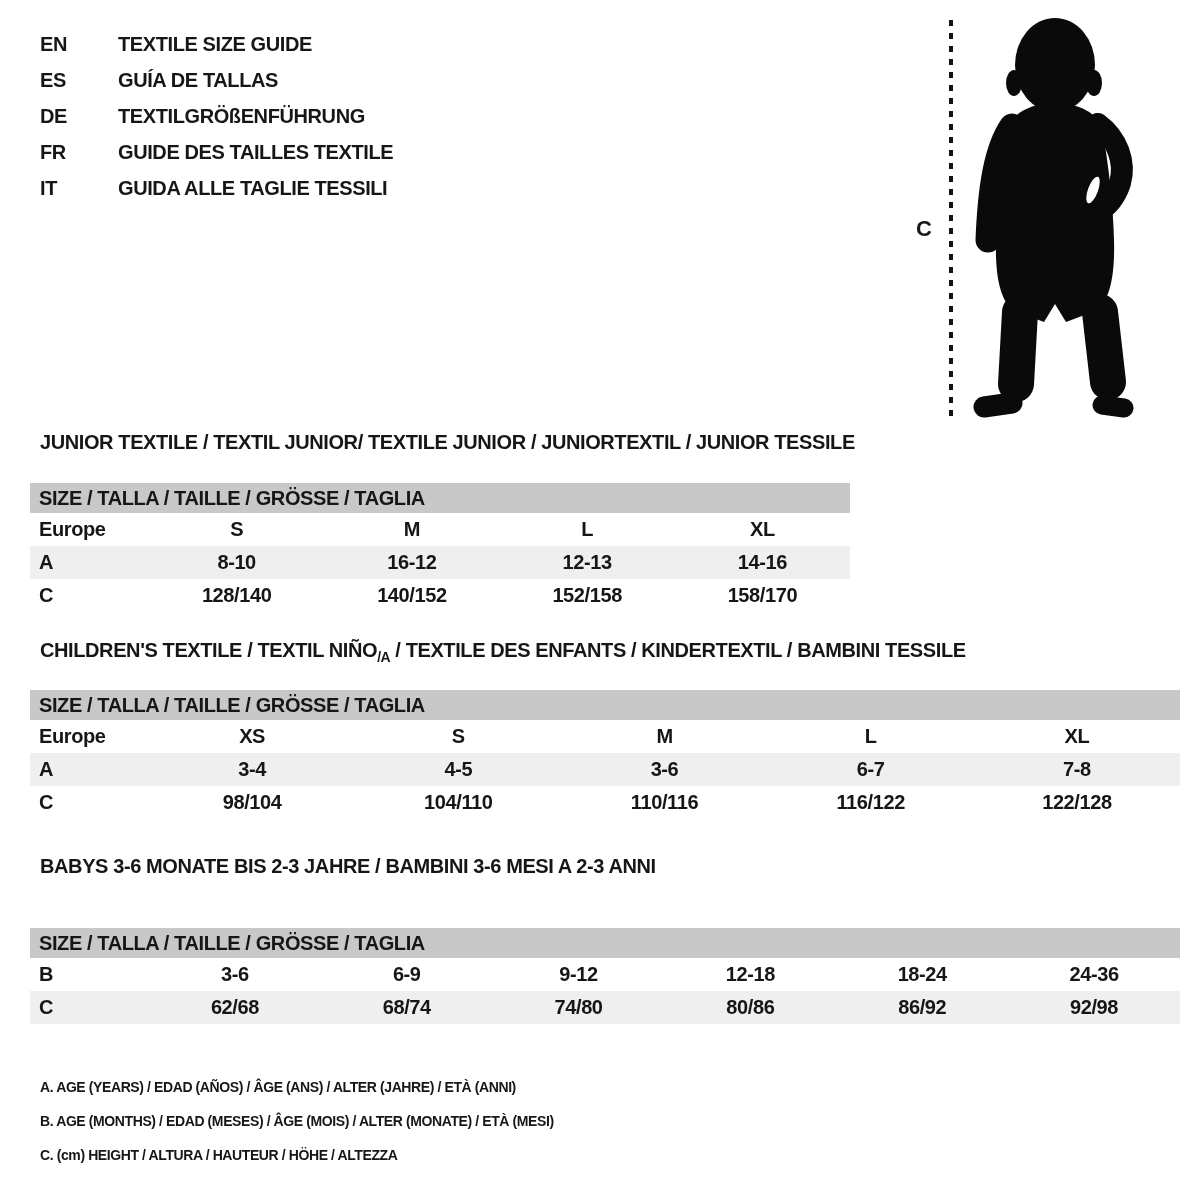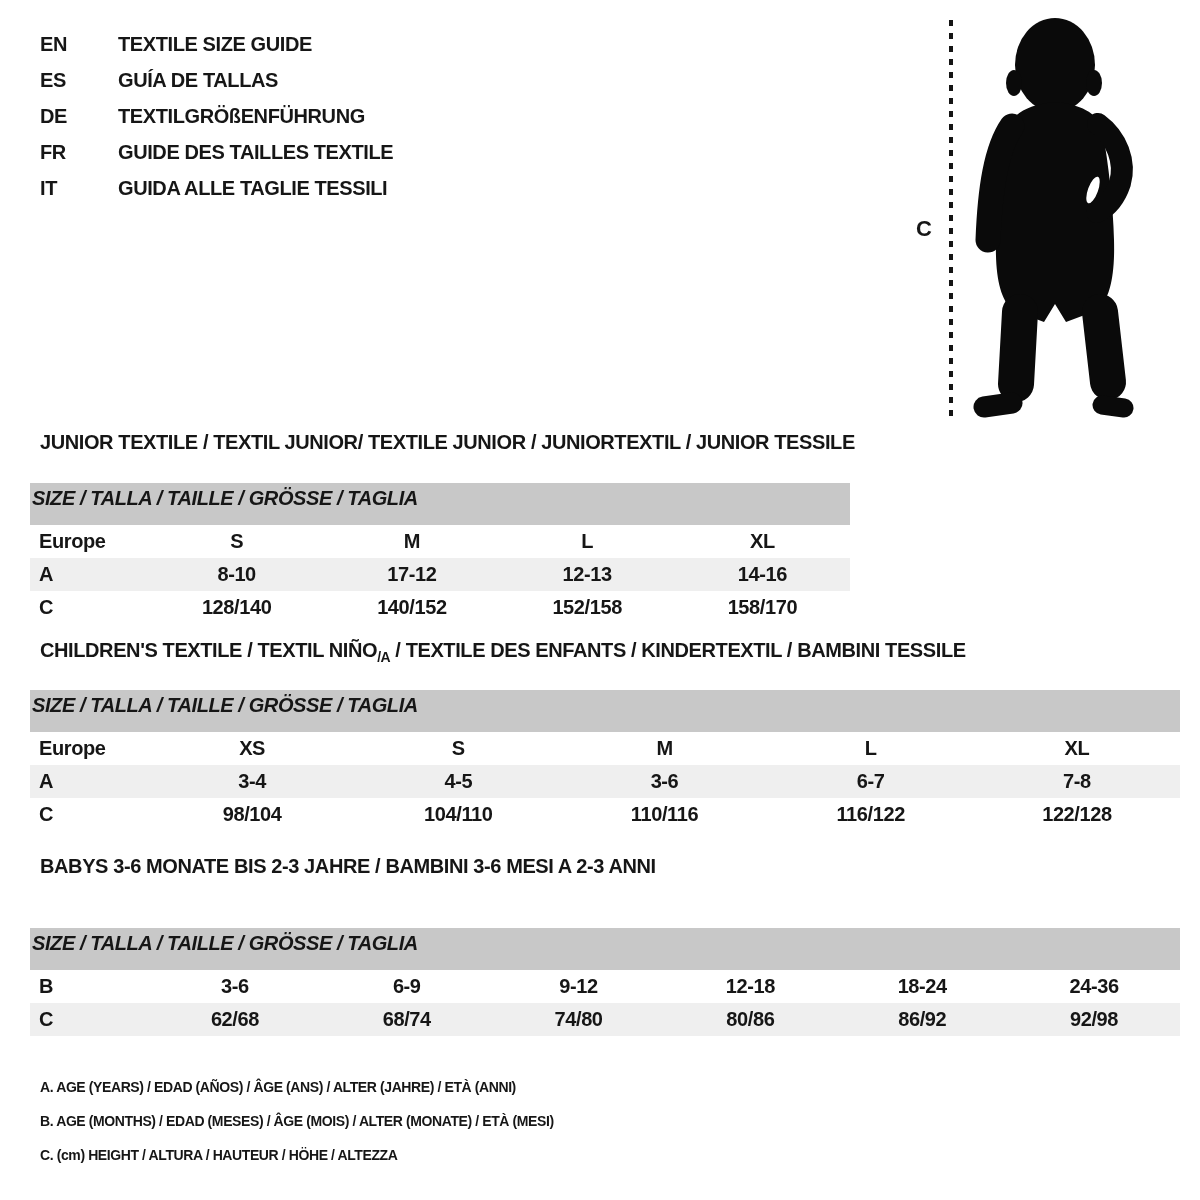--- a/index.html
+++ b/index.html
@@ -28,22 +28,22 @@
   .junior-title{left:40px;top:431px;}
   .children-title{left:40px;top:639px;}
   .babies-title{left:40px;top:849px;line-height:34px;}
   .sub{font-size:14px;vertical-align:-5px;letter-spacing:-0.5px;}
   
   .size-table{position:absolute;}
   .junior-table{left:30px;top:483px;width:820px;}
   .children-table{left:30px;top:690px;width:1150px;}
   .babies-table{left:30px;top:928px;width:1150px;}
   .tbl-header{
-    height:42px;line-height:30px;background:var(--header_bar_bg,#c8c8c8);
-    font-size:20px;padding-left:2px;font-style:italic;
+    height:30px;line-height:30px;background:var(--header_bar_bg,#c8c8c8);
+    font-size:20px;padding-left:9px;
   }
   .trow{display:flex;height:33px;align-items:center;font-size:20px;}
   .trow.band{background:var(--band_bg,#efefef);}
   .tcell{flex:1;text-align:center;white-space:nowrap;}
   .tcell.label{flex:0 0 110px;text-align:left;padding-left:9px;}
   
   .legend{position:absolute;left:40px;top:1070px;line-height:34px;font-size:14px;}
   .legend-line{white-space:nowrap;}
 </style>
 </head>
@@ -110,21 +110,21 @@
   <div class="trow">
     <span class="tcell label">Europe</span>
     <span class="tcell">S</span>
     <span class="tcell">M</span>
     <span class="tcell">L</span>
     <span class="tcell">XL</span>
   </div>
   <div class="trow band">
     <span class="tcell label">A</span>
     <span class="tcell">8-10</span>
-    <span class="tcell">17-12</span>
+    <span class="tcell">16-12</span>
     <span class="tcell">12-13</span>
     <span class="tcell">14-16</span>
   </div>
   <div class="trow">
     <span class="tcell label">C</span>
     <span class="tcell">128/140</span>
     <span class="tcell">140/152</span>
     <span class="tcell">152/158</span>
     <span class="tcell">158/170</span>
   </div>

